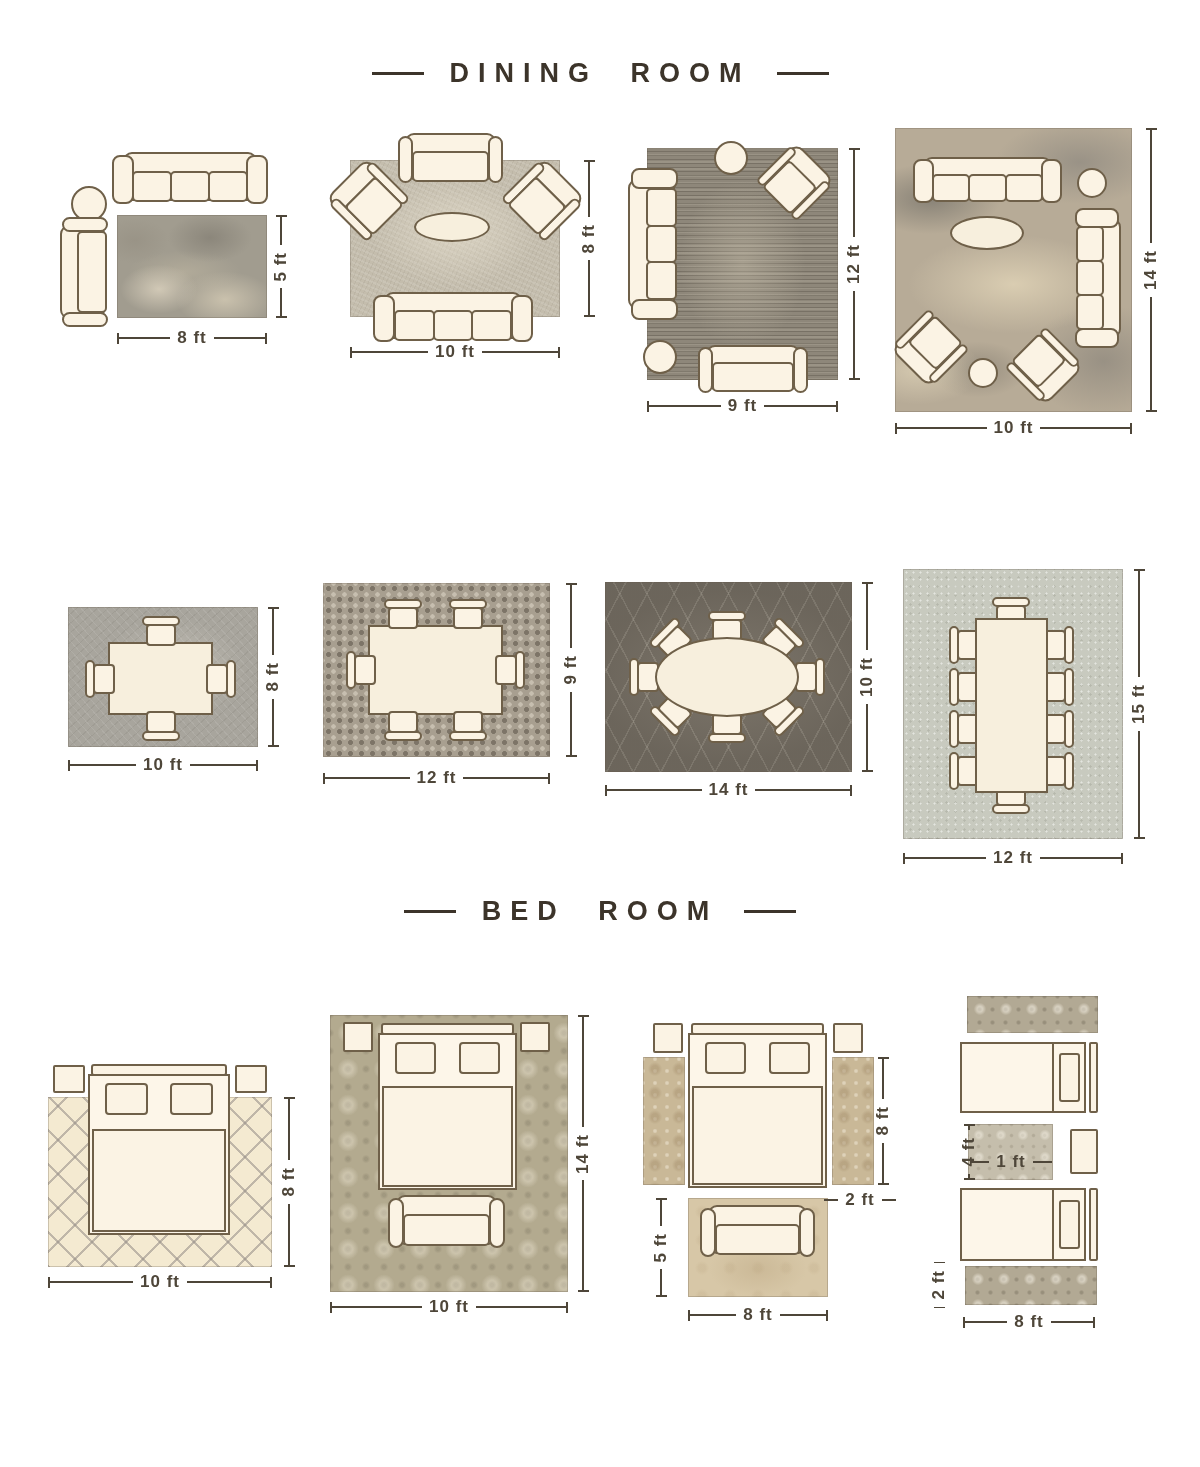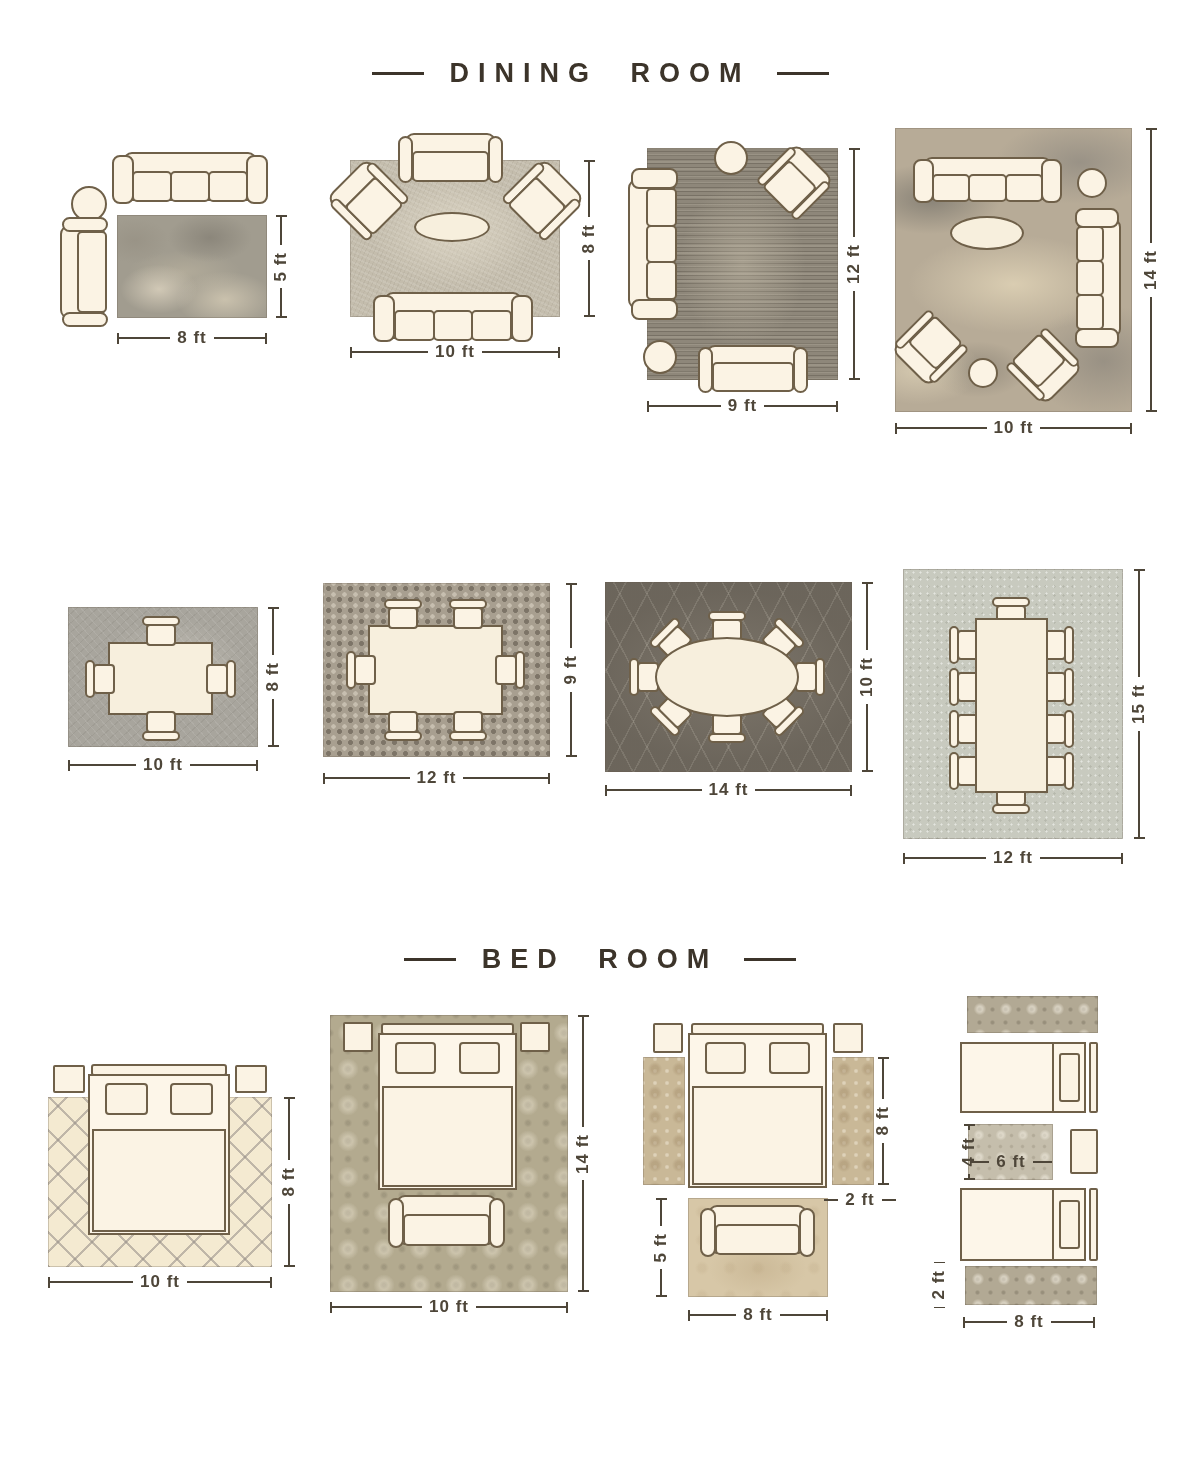--- a/index.html
+++ b/index.html
@@ -501,21 +501,21 @@
     </div>
     <div class="dim h" style="left:903px;top:848px;width:220px">
       <span class="tick"></span>
         <span class="line"></span>
         <span class="lbl">12 ft</span>
         <span class="line"></span>
         <span class="tick"></span>
     </div>
   </div>
 
-  <div class="stitle" style="top:944px">
+  <div class="stitle" style="top:896px">
     <span class="dash"></span>
     <span class="txt">BED ROOM</span>
     <span class="dash"></span>
   </div>
 
   <div class="grp">
     <div class="rug rg-b1" style="left:48px;top:1097px;width:224px;height:170px"></div>
     <div class="f nst" style="left:53px;top:1065px;width:32px;height:28px"></div>
     <div class="f nst" style="left:235px;top:1065px;width:32px;height:28px"></div>
     <div class="f bedv" style="left:88px;top:1064px;width:142px;height:171px">
@@ -637,21 +637,21 @@
     <div class="f nst" style="left:1070px;top:1129px;width:28px;height:45px"></div>
     <div class="dim v" style="left:958px;top:1124px;height:56px">
       <span class="tick"></span>
         <span class="line"></span>
         <span class="lbl">4 ft</span>
         <span class="line"></span>
         <span class="tick"></span>
     </div>
     <div class="dim h" style="left:970px;top:1152px;width:82px">
       <span class="line"></span>
-        <span class="lbl">6 ft</span>
+        <span class="lbl">1 ft</span>
         <span class="line"></span>
     </div>
     <div class="f bedh" style="left:960px;top:1188px;width:138px;height:73px">
       <div class="fr"></div>
         <div class="dv"></div>
         <div class="pl"></div>
         <div class="hb"></div>
     </div>
     <div class="rug rg-b4r" style="left:965px;top:1266px;width:132px;height:39px"></div>
     <div class="dim v" style="left:928px;top:1262px;height:46px">

